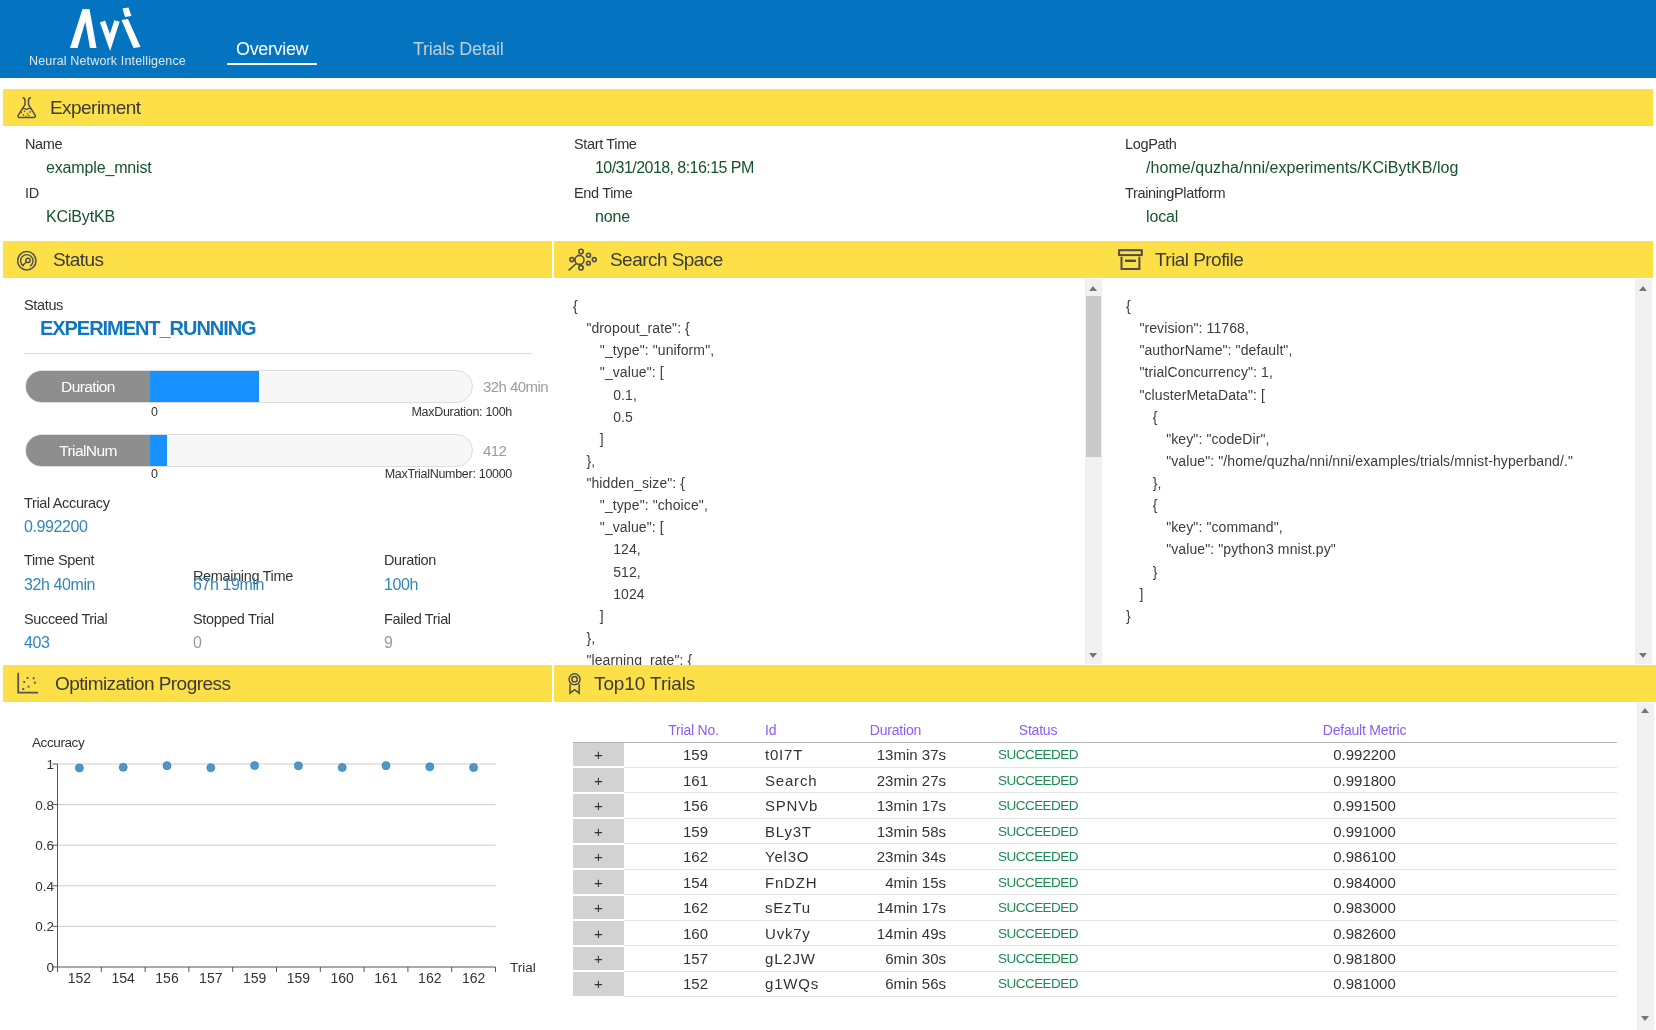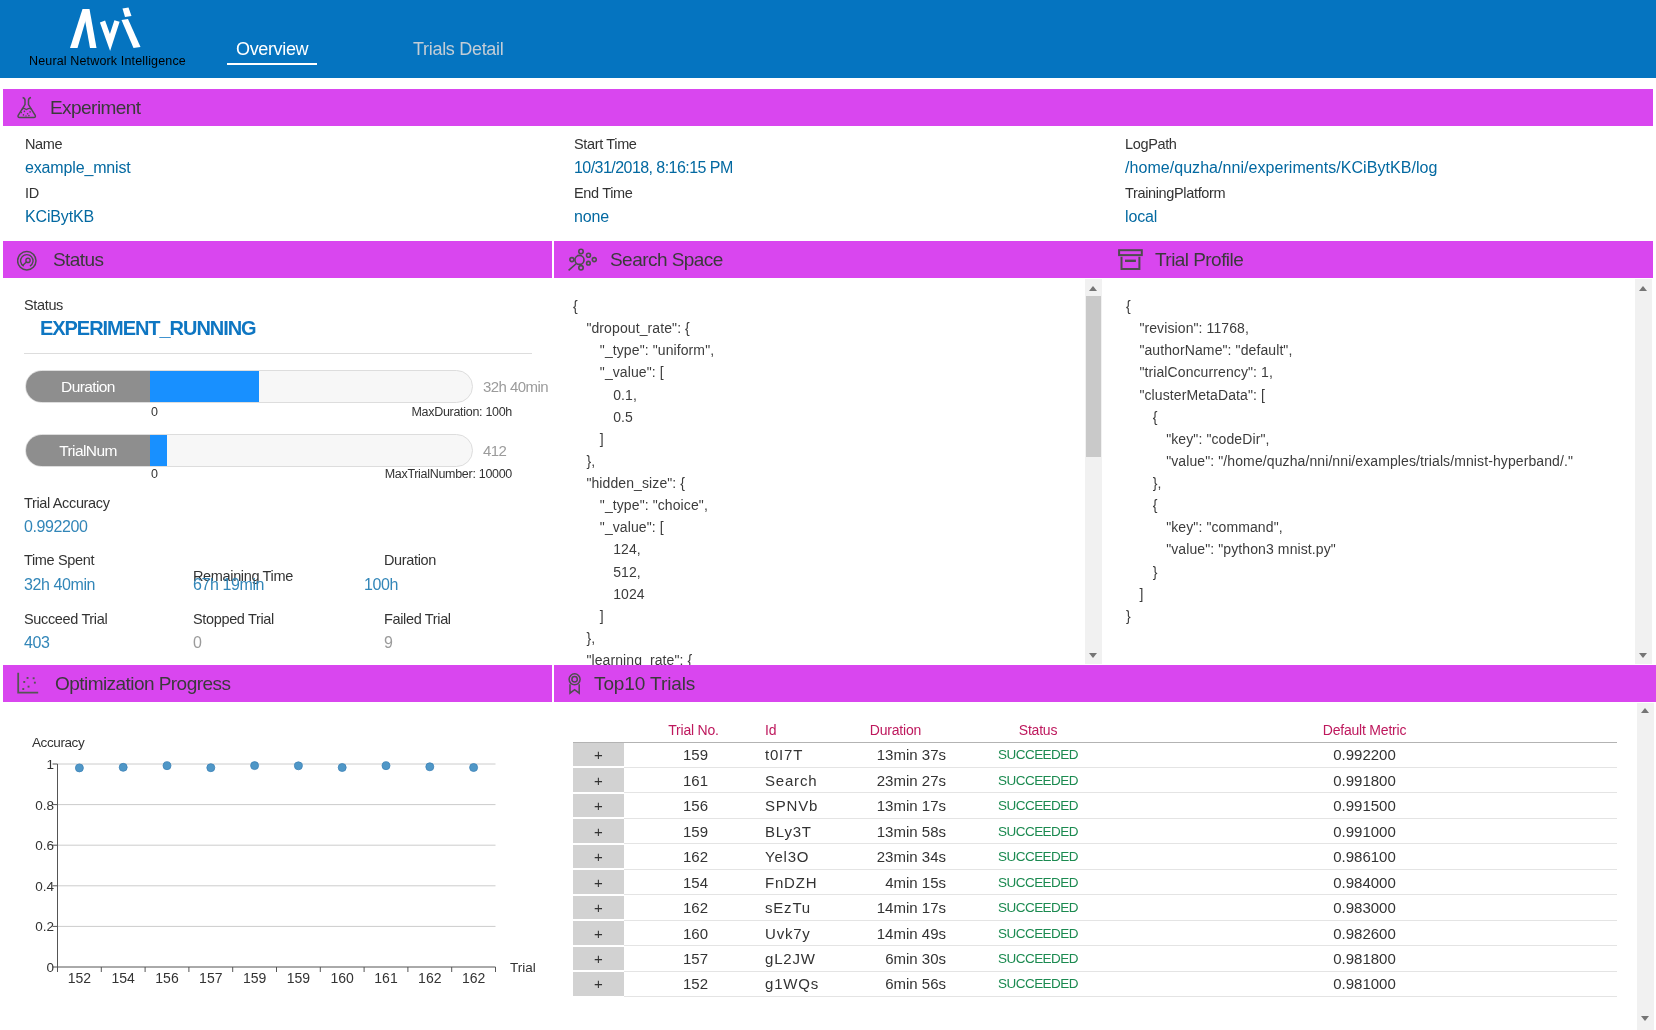--- a/index.html
+++ b/index.html
@@ -2,33 +2,33 @@
 <html><head>
 <meta charset="utf-8">
 <style>
 * { margin:0; padding:0; box-sizing:border-box; }
 html,body { width:1656px; height:1030px; overflow:hidden; background:#fff;
   font-family:"Liberation Sans", sans-serif; position:relative; }
 .abs { position:absolute; }
 
 
 .topbar { position:absolute; left:0; top:0; width:1656px; height:78px; background:#0574c0; }
-.logotext { position:absolute; left:29px; top:54px; color:#000000; font-size:12.5px; letter-spacing:0.15px; }
+.logotext { position:absolute; left:29px; top:54px; color:#e5e5e5; font-size:12.5px; letter-spacing:0.15px; }
 .nav1 { position:absolute; left:236px; top:39px; color:#fff; font-size:18px; letter-spacing:-0.35px; }
 .nav1u { position:absolute; left:227px; top:63px; width:90px; height:2px; background:#fff; }
 .nav2 { position:absolute; left:368px; top:39px; color:#c3cdd6; font-size:18px; letter-spacing:-0.3px;margin-left:45px; }
 
 
-.sbar { position:absolute; background:#d946ef; height:37px; }
+.sbar { position:absolute; background:#fde047; height:37px; }
 .sbar .ttl { position:absolute; left:47px; top:8px; font-size:19px; letter-spacing:-0.55px; color:#3a3a3a; }
 .sbar svg { position:absolute; left:14px; top:6px; }
 
 
 .lbl { position:absolute; font-size:14.5px; letter-spacing:-0.35px; color:#333; }
-.val { position:absolute; font-size:16px; letter-spacing:-0.15px; color:#0369a1; }
+.val { position:absolute; font-size:16px; letter-spacing:-0.15px; color:#14532d;margin-left:21px; }
 
 
 .runn { position:absolute; left:40px; top:317px; font-size:20px; letter-spacing:-1.05px; font-weight:bold; color:#0e76c2; }
 .hr1 { position:absolute; left:24px; top:353px; width:508px; height:1px; background:#ddd; }
 .pbar { position:absolute; left:25px; width:448px; height:33px; border:1px solid #ddd; border-radius:17px; background:#f7f7f7; overflow:hidden; }
 .pbar .plabel { position:absolute; left:0; top:0; width:124px; height:33px; background:#8e8e8e; color:#fff; font-size:15.5px; letter-spacing:-0.6px; text-align:center; line-height:32px; }
 .pbar .pfill { position:absolute; left:124px; top:0; height:33px; background:#1890ff; }
 .pv { position:absolute; font-size:15px; letter-spacing:-0.55px; color:#9b9b9b; }
 .psub { position:absolute; font-size:12.5px; letter-spacing:-0.3px; color:#333; }
 .bluv { position:absolute; font-size:16px; letter-spacing:-0.4px; color:#3286b8; }
@@ -39,21 +39,21 @@
 
 
 .sbtrack { position:absolute; width:17px; background:#f1f1f1; }
 .arr-up { position:absolute; width:0; height:0; border-left:4.5px solid transparent; border-right:4.5px solid transparent; border-bottom:5px solid #757575; }
 .arr-dn { position:absolute; width:0; height:0; border-left:4.5px solid transparent; border-right:4.5px solid transparent; border-top:5px solid #757575; }
 .sbthumb { position:absolute; left:1px; width:15px; background:#c9c9c9; }
 
 
 .t10 { position:absolute; left:573px; top:702px; width:1044px; }
 table { border-collapse:collapse; width:1044px; table-layout:fixed; }
-th { font-weight:normal; color:#be185d; font-size:14px; letter-spacing:-0.2px; height:40px; vertical-align:middle; padding-top:17px; }
+th { font-weight:normal; color:#8b5cf6; font-size:14px; letter-spacing:-0.2px; height:40px; vertical-align:middle; padding-top:17px; }
 td { height:25.47px; font-size:15px; color:#333; }
 tbody td { border-bottom:1px solid #e4e4e4; }
 thead th { border-bottom:1px solid #b3b3b3; }
 td.plus { background:#d2d2d2; border-bottom:2px solid #fff; text-align:center; color:#333; font-size:15px; }
 th.plus { border-bottom:1px solid #b3b3b3; }
 td.tn { text-align:right; padding-right:55px; }
 td.id { text-align:left; padding-left:2px; letter-spacing:0.8px; }
 td.du { text-align:right; padding-right:2px; }
 td.st { text-align:center; color:#1b8a50; font-size:13.5px; letter-spacing:-0.55px; }
 td.dm { text-align:center; padding-right:16px; }
@@ -169,21 +169,21 @@
 <div class="psub" style="left:352px; top:467px; width:160px; text-align:right; white-space:nowrap;">MaxTrialNumber: 10000</div>
 
 <div class="lbl" style="left:24px; top:495px;">Trial Accuracy</div>
 <div class="bluv" style="left:24px; top:517.5px;">0.992200</div>
 
 <div class="lbl" style="left:24px; top:552px;">Time Spent</div>
 <div class="lbl" style="left:193px; top:568px;">Remaining Time</div>
 <div class="lbl" style="left:384px; top:552px;">Duration</div>
 <div class="bluv" style="left:24px; top:575.5px;">32h 40min</div>
 <div class="bluv" style="left:193px; top:575.5px;">67h 19min</div>
-<div class="bluv" style="left:364px; top:575.5px;">100h</div>
+<div class="bluv" style="left:384px; top:575.5px;">100h</div>
 
 <div class="lbl" style="left:24px; top:611px;">Succeed Trial</div>
 <div class="lbl" style="left:193px; top:611px;">Stopped Trial</div>
 <div class="lbl" style="left:384px; top:611px;">Failed Trial</div>
 <div class="bluv" style="left:24px; top:634px;">403</div>
 <div class="grayv" style="left:193px; top:634px;">0</div>
 <div class="grayv" style="left:384px; top:634px;">9</div>
 
 <div class="json" style="left:573px; top:295px; width:500px; height:371px; overflow:hidden;">{
 	"dropout_rate": {

